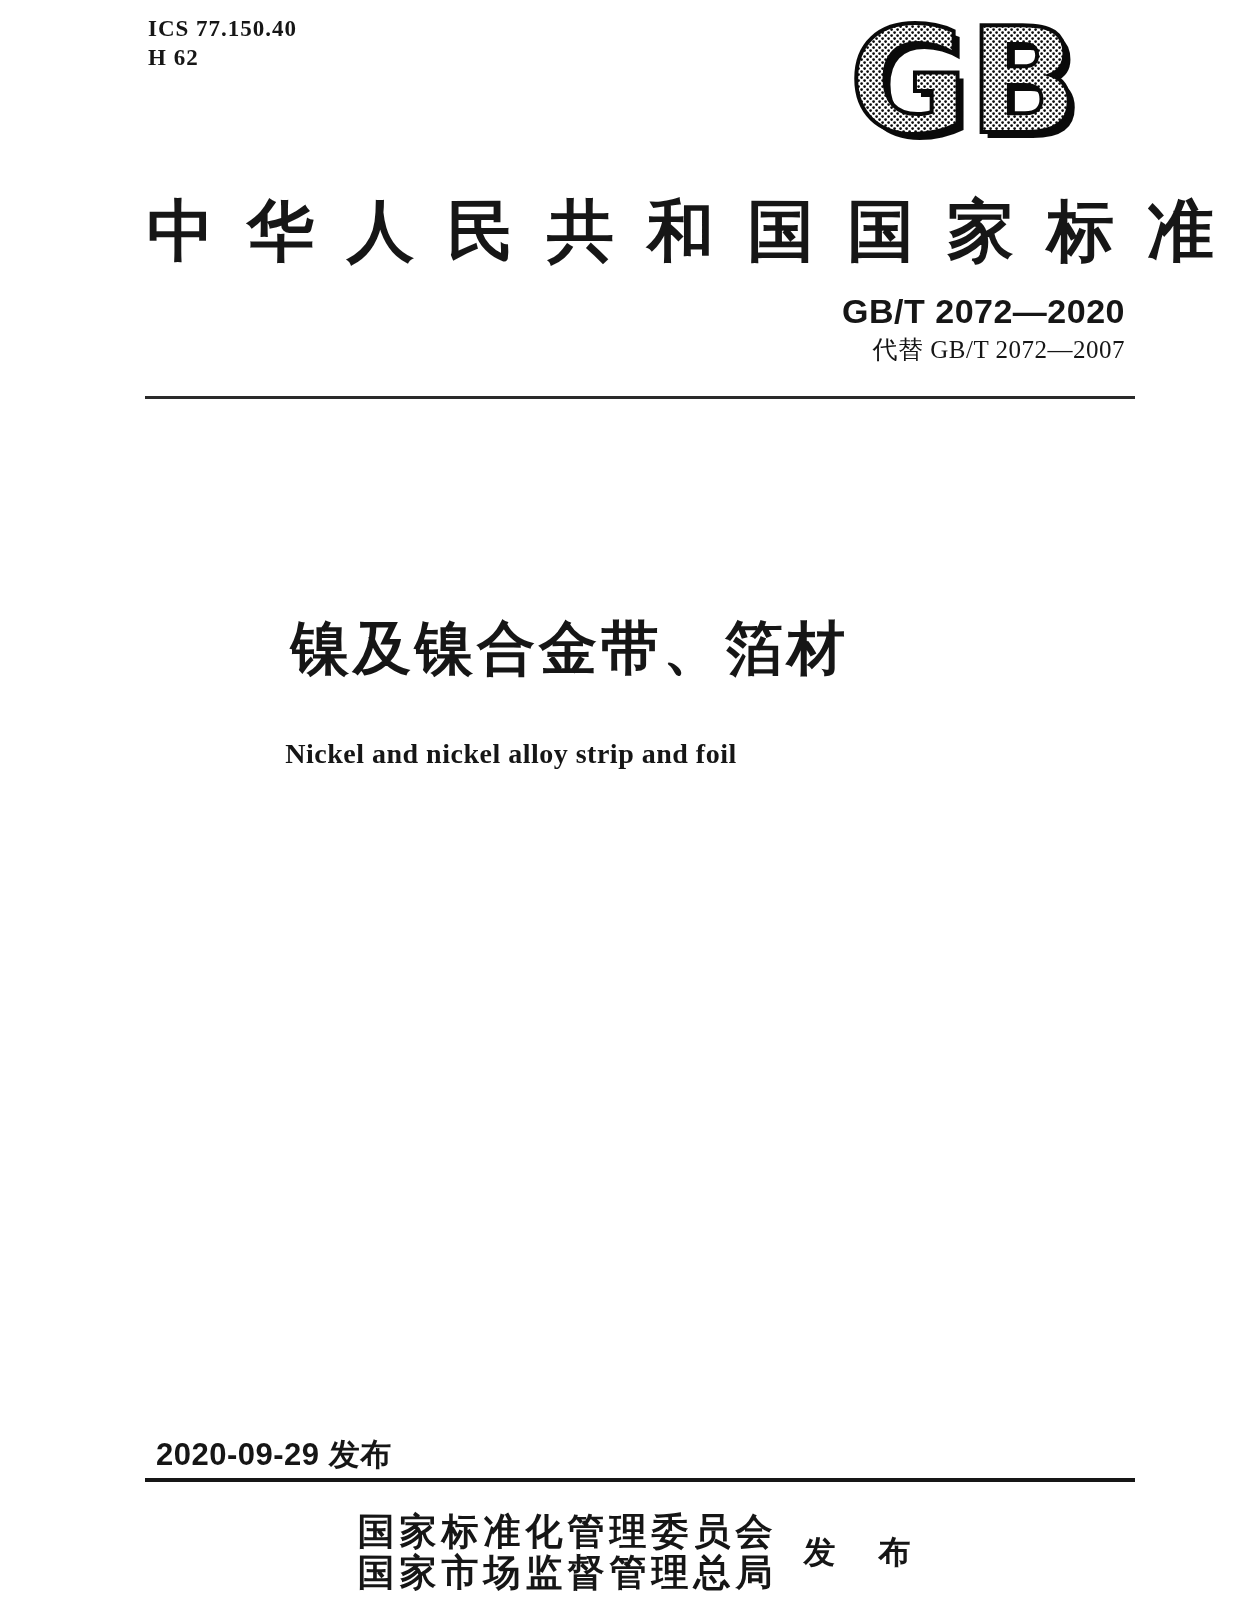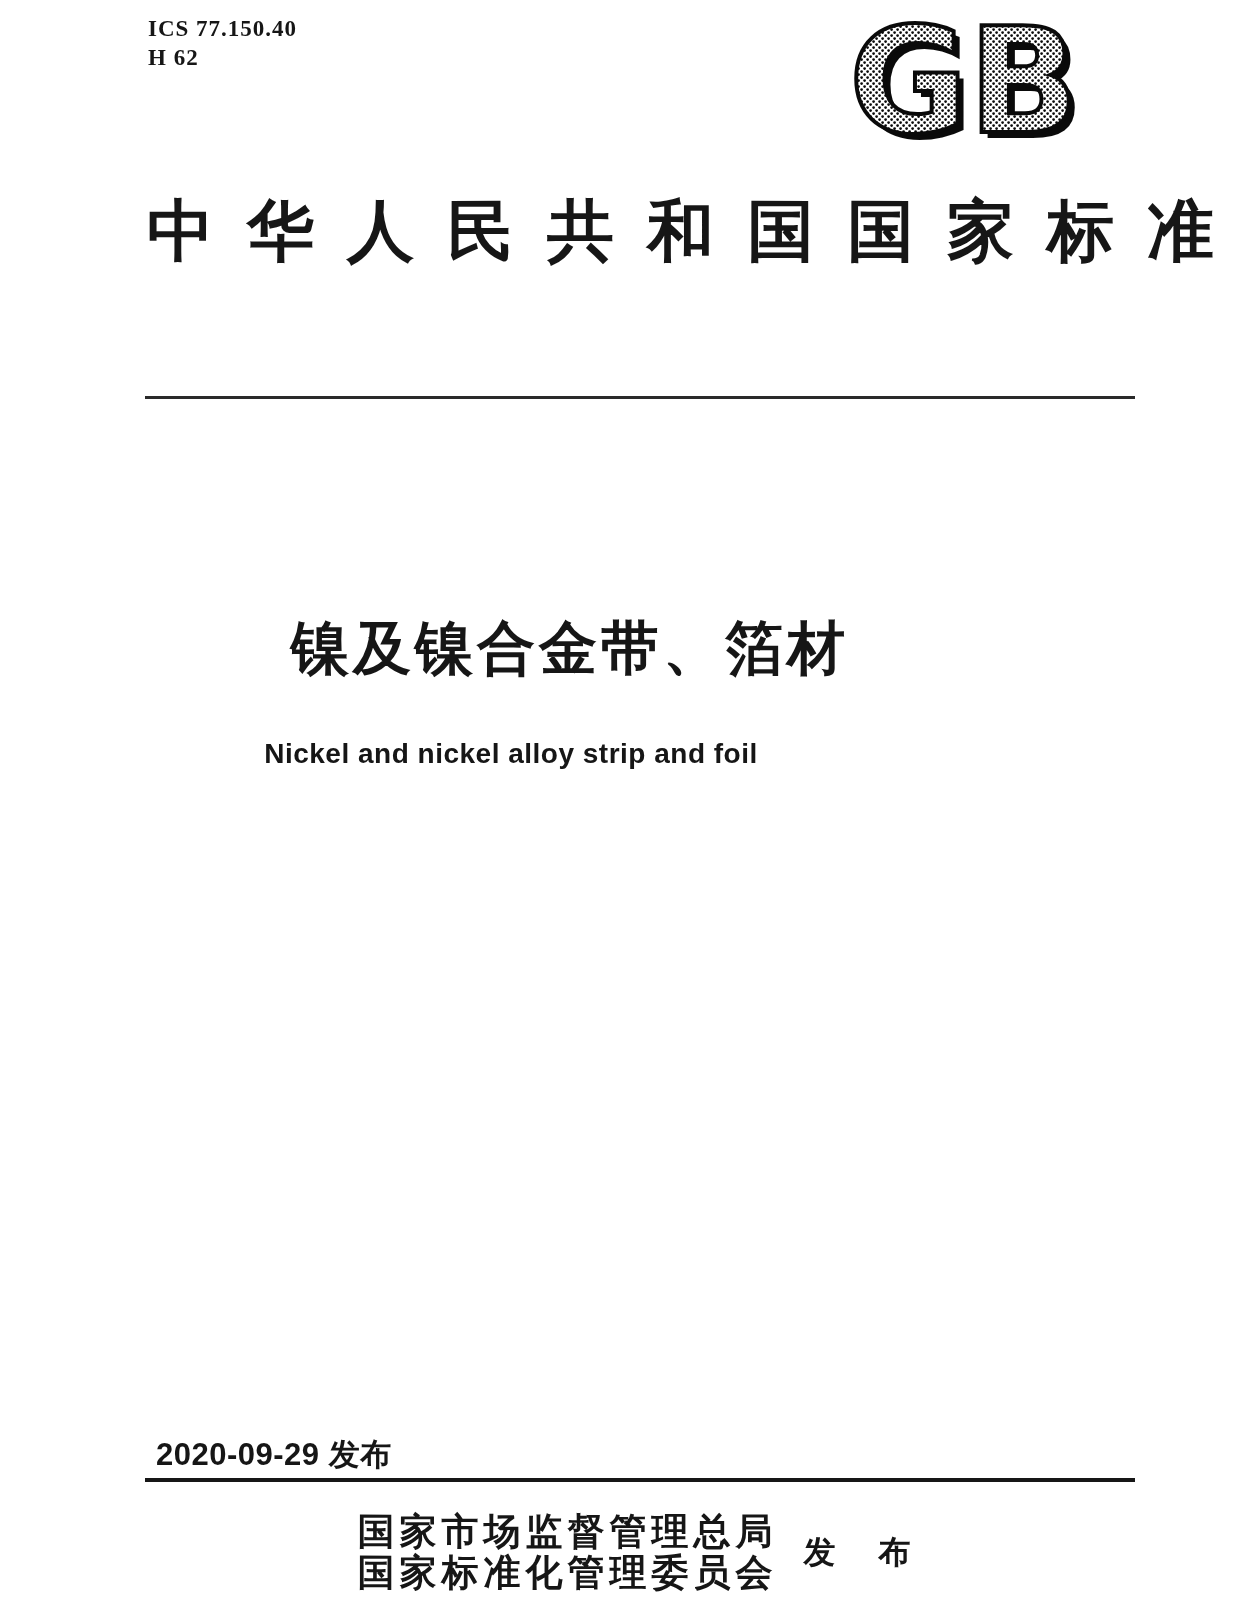--- a/index.html
+++ b/index.html
@@ -52,21 +52,21 @@
   
   .doc-title-cn {
     position:absolute; left:0; width:1140px; top:610px;
     text-align:center;
     font-family:"Liberation Sans", sans-serif;
     font-weight:bold; font-size:58px; letter-spacing:4px;
   }
   .doc-title-en {
     position:absolute; left:0; width:1022px; top:738px;
     text-align:center;
-    font-family:Liberation Sans, sans-serif;
+    font-family:Liberation Serif, serif;
     font-weight:bold; font-size:28px; letter-spacing:0.5px;
   }
 
   
   .dates-row {
     position:absolute; left:156px; width:978px; top:1434px;
     display:flex; justify-content:space-between;
     font-family:"Liberation Sans", sans-serif;
     font-weight:bold; font-size:31px; letter-spacing:0.5px;
   }
@@ -112,34 +112,36 @@
     </defs>
 
     <text x="128" y="128" text-anchor="middle" font-family="DejaVu Sans, sans-serif" font-weight="bold" font-size="146" textLength="230" lengthAdjust="spacingAndGlyphs" fill="#0a0a0a">GB</text>
 
     <text x="122" y="122" text-anchor="middle" font-family="DejaVu Sans, sans-serif" font-weight="bold" font-size="146" textLength="230" lengthAdjust="spacingAndGlyphs" fill="url(#halftone)" stroke="#0a0a0a" stroke-width="4">GB</text>
   </svg>
 
   <div class="cn-standard-title">中华人民共和国国家标准</div>
 
   <div class="std-block">
+    <div class="std-number">GB/T 2072—2020</div>
+    <div class="std-replaces">代替 GB/T 2072—2007</div>
   </div>
 
   <div class="rule-top"></div>
 
   <div class="doc-title-cn">镍及镍合金带、箔材</div>
   <div class="doc-title-en">Nickel and nickel alloy strip and foil</div>
 
   <div class="dates-row">
     <span>2020-09-29 发布</span>
   </div>
 
   <div class="rule-bottom"></div>
 
   <div class="issuer-row">
     <div class="issuer-lines">
+      <div>国家标准化管理委员会</div>
       <div>国家市场监督管理总局</div>
-      <div>国家标准化管理委员会</div>
     </div>
     <div class="publish-label">发 布</div>
   </div>
 
 </div>
 
 </body></html>

